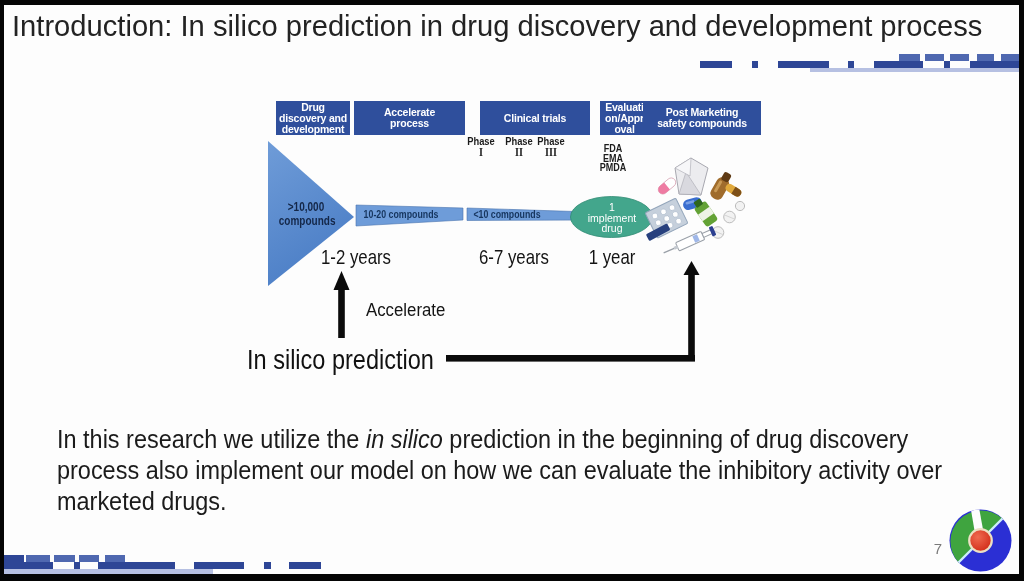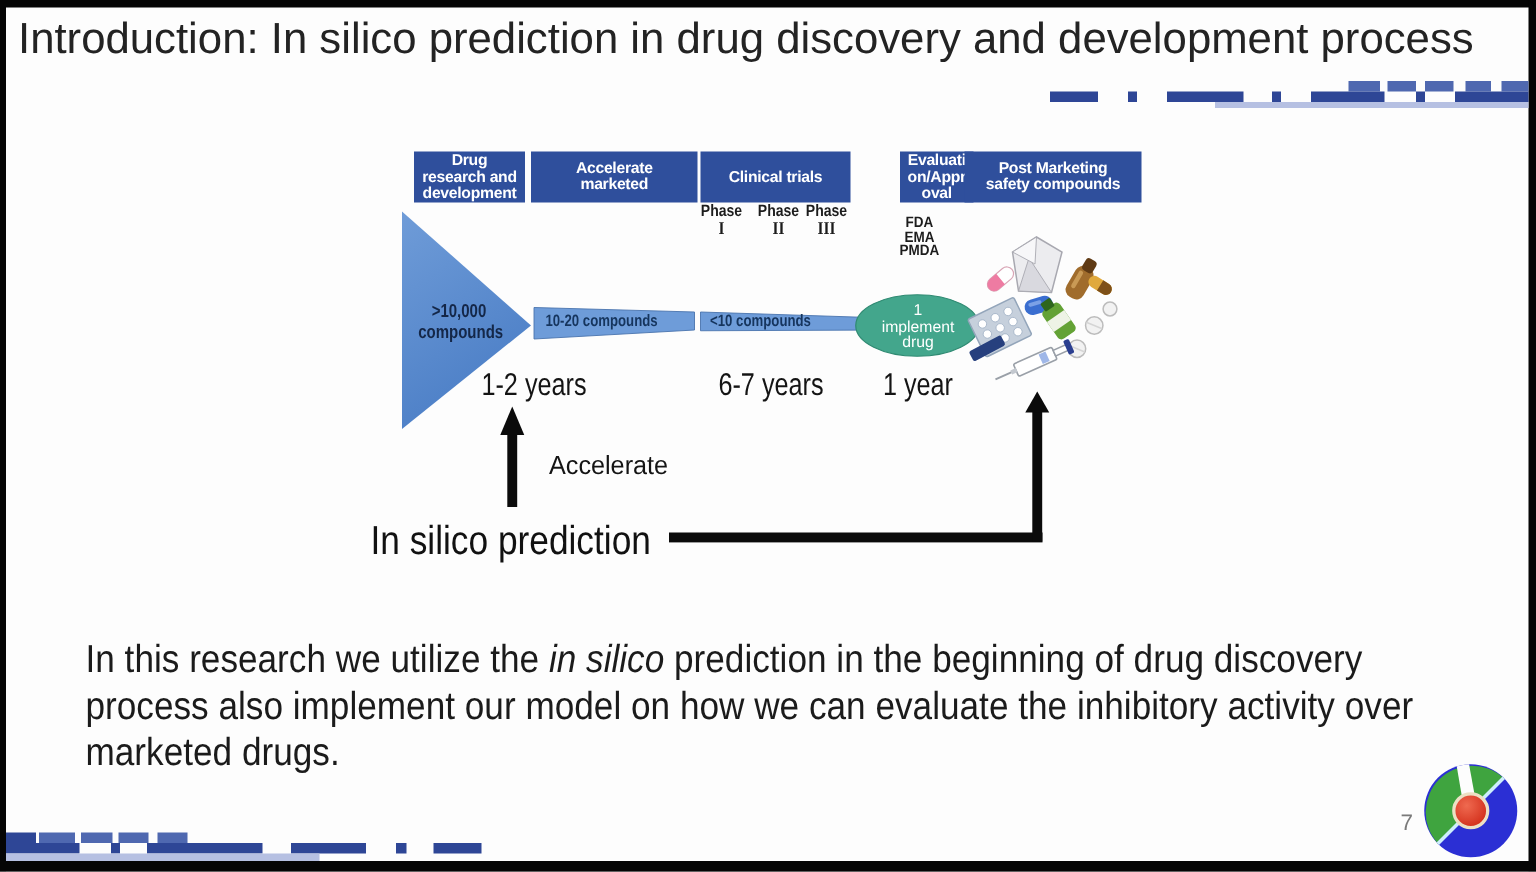--- a/index.html
+++ b/index.html
@@ -223,28 +223,28 @@
     <div class="px d" style="left:74px;top:562px;width:6px;height:6.5px"></div>
     <div class="px d" style="left:98px;top:562px;width:77px;height:6.5px"></div>
     <div class="px d" style="left:194px;top:562px;width:50px;height:6.5px"></div>
     <div class="px d" style="left:264px;top:562px;width:7px;height:6.5px"></div>
     <div class="px d" style="left:289px;top:562px;width:32px;height:6.5px"></div>
     <div class="px v" style="left:4px;top:568.5px;width:209px;height:5px"></div>
   </div>
 
   <div class="stagebox" style="left:276px;width:74px">
     <span><span>Drug</span><br>
-          <span>research and</span><br>
+          <span>discovery and</span><br>
           <span>development</span></span>
   </div>
   <div class="stagebox" style="left:354px;width:111px">
     <span><span>Accelerate</span><br>
-          <span>marketed</span></span>
-  </div>
-  <div class="stagebox" style="left:467px;width:100px">
+          <span>process</span></span>
+  </div>
+  <div class="stagebox" style="left:480px;width:110px">
     <span>Clinical trials</span>
   </div>
   <div class="stagebox" style="left:600px;width:49px">
     <span><span>Evaluati</span><br>
           <span>on/Appr</span><br>
           <span>oval</span></span>
   </div>
   <div class="stagebox" style="left:643px;width:118px">
     <span><span>Post Marketing</span><br>
           <span>safety compounds</span></span>

